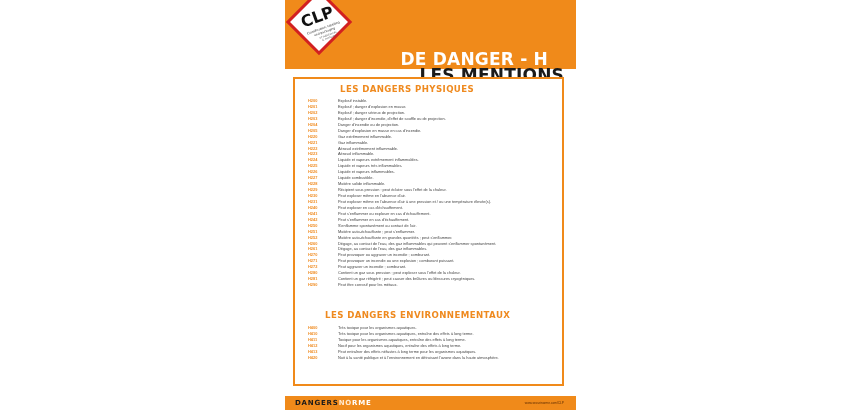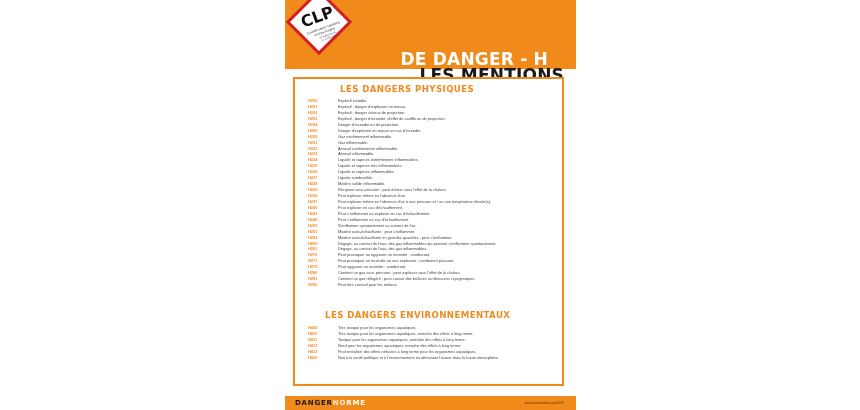--- a/index.html
+++ b/index.html
@@ -195,16 +195,16 @@
           <span class="txt">Peut entraîner des effets néfastes à long terme pour les organismes aquatiques.</span>
         </div>
         <div class="row">
           <span class="code">H420</span>
           <span class="txt">Nuit à la santé publique et à l'environnement en détruisant l'ozone dans la haute atmosphère.</span>
         </div>
       </div>
   </div>
 
   <div class="footer">
-    <div class="brand"><span>DANGER</span><span class="hi">NO</span><span class="hi" style="color:#fff">RME</span></div>
+    <div class="brand"><span>DANGERS</span><span class="hi">NO</span><span class="hi" style="color:#fff">RME</span></div>
     <div class="url">www.securinorme.com/CLP</div>
   </div>
 </div>
 
 </body></html>

